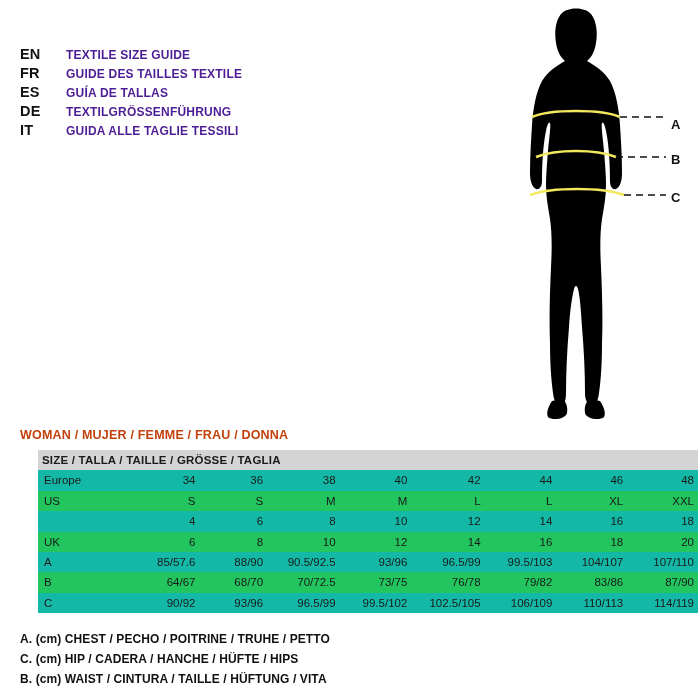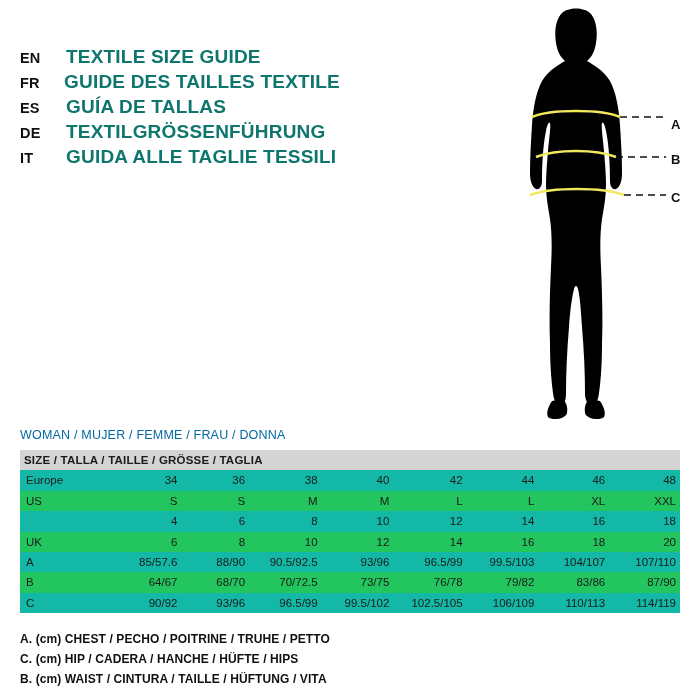--- a/index.html
+++ b/index.html
@@ -35,24 +35,24 @@
     margin-bottom: 3px;
   }
   .lang-code {
     width: 46px;
     font-size: 14.5px;
     font-weight: bold;
     letter-spacing: .2px;
     color: #111;
   }
   .lang-text {
-    font-size: 19px;
+    font-size: 12px;
     font-weight: bold;
     letter-spacing: .2px;
-    color: #0f766e;
+    color: #4c1d95;
     white-space: nowrap;
   }
 
   
   .figure-area {
     position: absolute;
     left: 470px;
     top: 5px;
     width: 230px;
     height: 430px;
@@ -71,29 +71,30 @@
 
   
   .table-wrap {
     position: absolute;
     left: 20px;
     top: 428px;
     width: 660px;
   }
   .woman-title {
     font-size: 12.5px;
-    font-weight: normal;
+    font-weight: bold;
     letter-spacing: .2px;
     margin-bottom: 8px;
-    color: #0369a1;
+    color: #c2410c;
   }
   table.size-table {
     border-collapse: collapse;
     width: 660px;
     font-size: 11.5px;
+    margin-left: 18px;
   }
   table.size-table td {
     padding: 3px 4px;
     color: #1a1a1a;
     line-height: 1.25;
   }
   .row-head td {
     background: #d4d4d4;
     font-weight: bold;
     letter-spacing: .2px;

